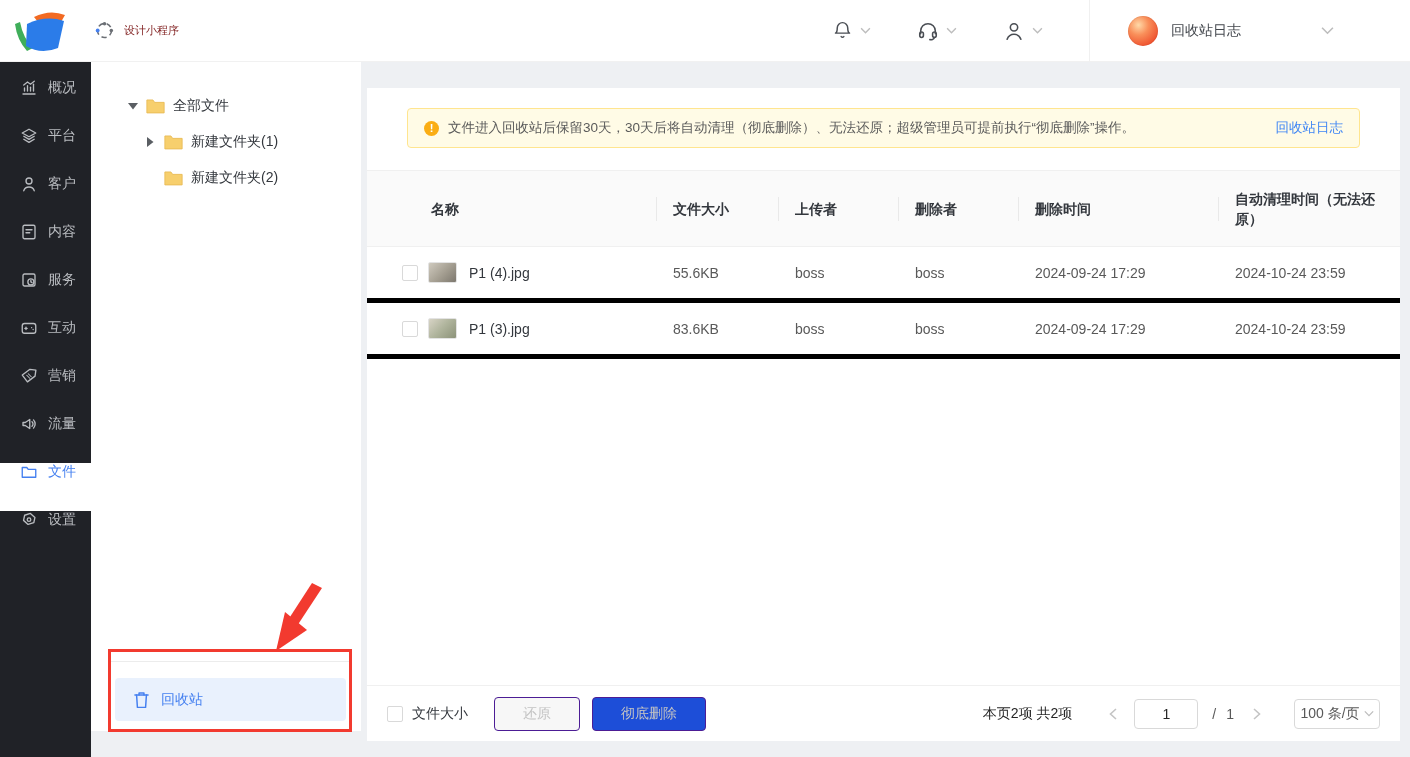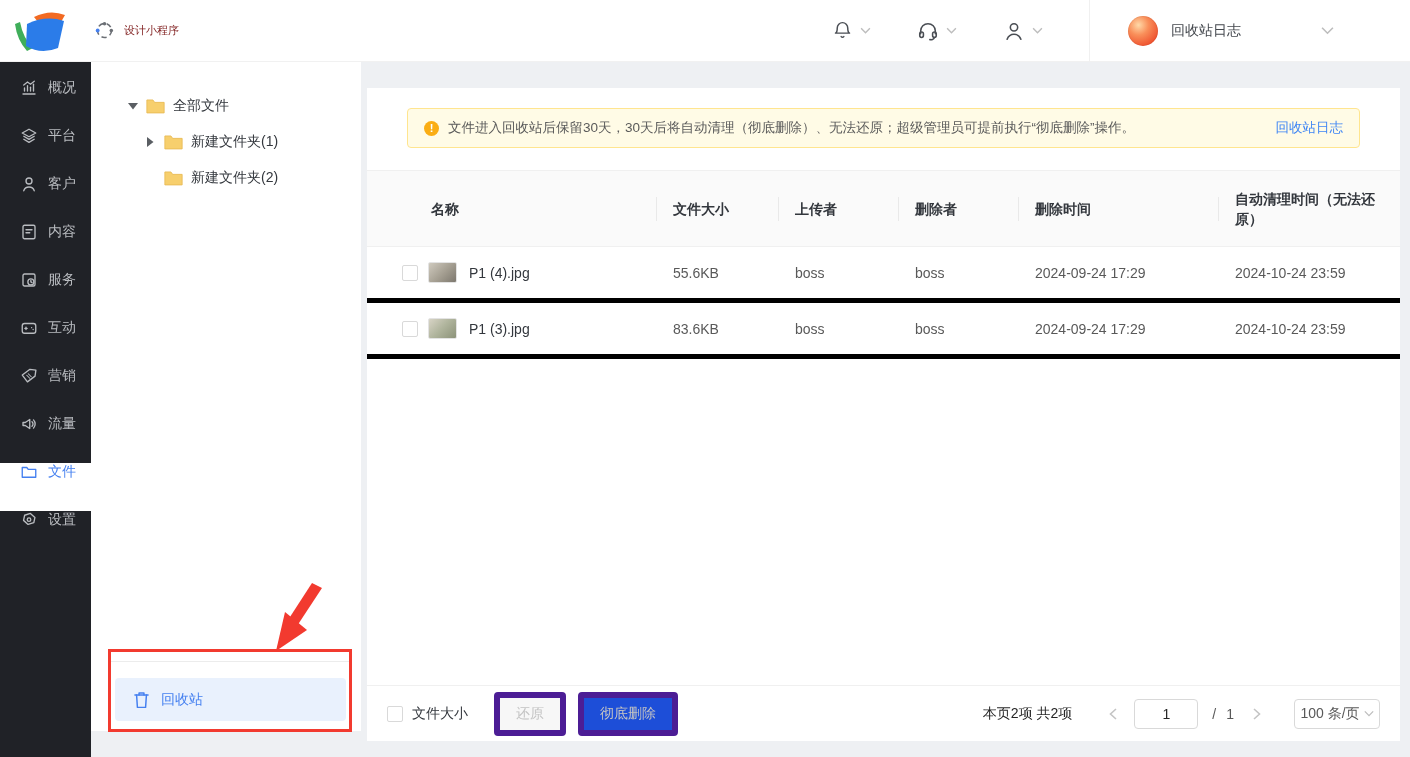--- a/index.html
+++ b/index.html
@@ -57,21 +57,21 @@
   .grid-row { display:flex; align-items:center; height:56px; border-bottom:5px solid #000000; color:#595959; font-size:14px; }
   .grid-row .c0 { padding-left:35px; display:flex; align-items:center; gap:10px; }
   .checkbox { width:16px; height:16px; border:1px solid #d9d9d9; border-radius:2px; background:#fff; flex:0 0 auto; cursor:pointer; }
   .thumb { width:29px; height:21px; border:1px solid #e3e3e3; border-radius:2px; flex:0 0 auto; margin-right:2px; }
   .thumb.t1 { background:linear-gradient(135deg,#cfcabe 0%,#a39d90 55%,#7d786e 100%); }
   .thumb.t2 { background:linear-gradient(135deg,#d8d4c6 0%,#aeb39b 50%,#8c9279 100%); }
   .file-name { color:#33373d; }
 
   .list-footer { position:absolute; bottom:0; left:0; width:100%; height:56px; border-top:1px solid #f0f0f0; display:flex; align-items:center; padding:0 20px; background:#fff; }
   .select-all-label { margin-left:9px; color:#33373d; }
-  .btn { border:6px solid #4c1d95; border-radius:4px; padding:7px 16px; font-size:14px; color:#c3c3c3; cursor:not-allowed; }
+  .btn { border:1px solid #4c1d95; border-radius:4px; padding:7px 28px; font-size:14px; color:#c3c3c3; cursor:not-allowed; }
   .btn.restore { margin-left:26px; background:#f7f7f7; }
   .btn.purge { margin-left:12px; background:#1d4ed8; }
   .count-text { margin-left:auto; color:#262626; font-size:14px; }
   .pager { display:flex; align-items:center; }
   .page-chevron { width:22px; display:flex; justify-content:center; cursor:pointer; }
   .page-input { width:64px; height:30px; border:1px solid #d9d9d9; border-radius:4px; text-align:center; font-size:14px; color:#262626; margin:0 14px 0 10px; font-family:inherit; }
   .page-total { color:#595959; margin-right:12px; }
   .page-sep { color:#595959; margin-right:10px; }
   .page-size { margin-left:26px; width:86px; height:30px; border:1px solid #d9d9d9; border-radius:4px; display:flex; align-items:center; justify-content:center; gap:4px; color:#595959; cursor:pointer; }
 </style>

